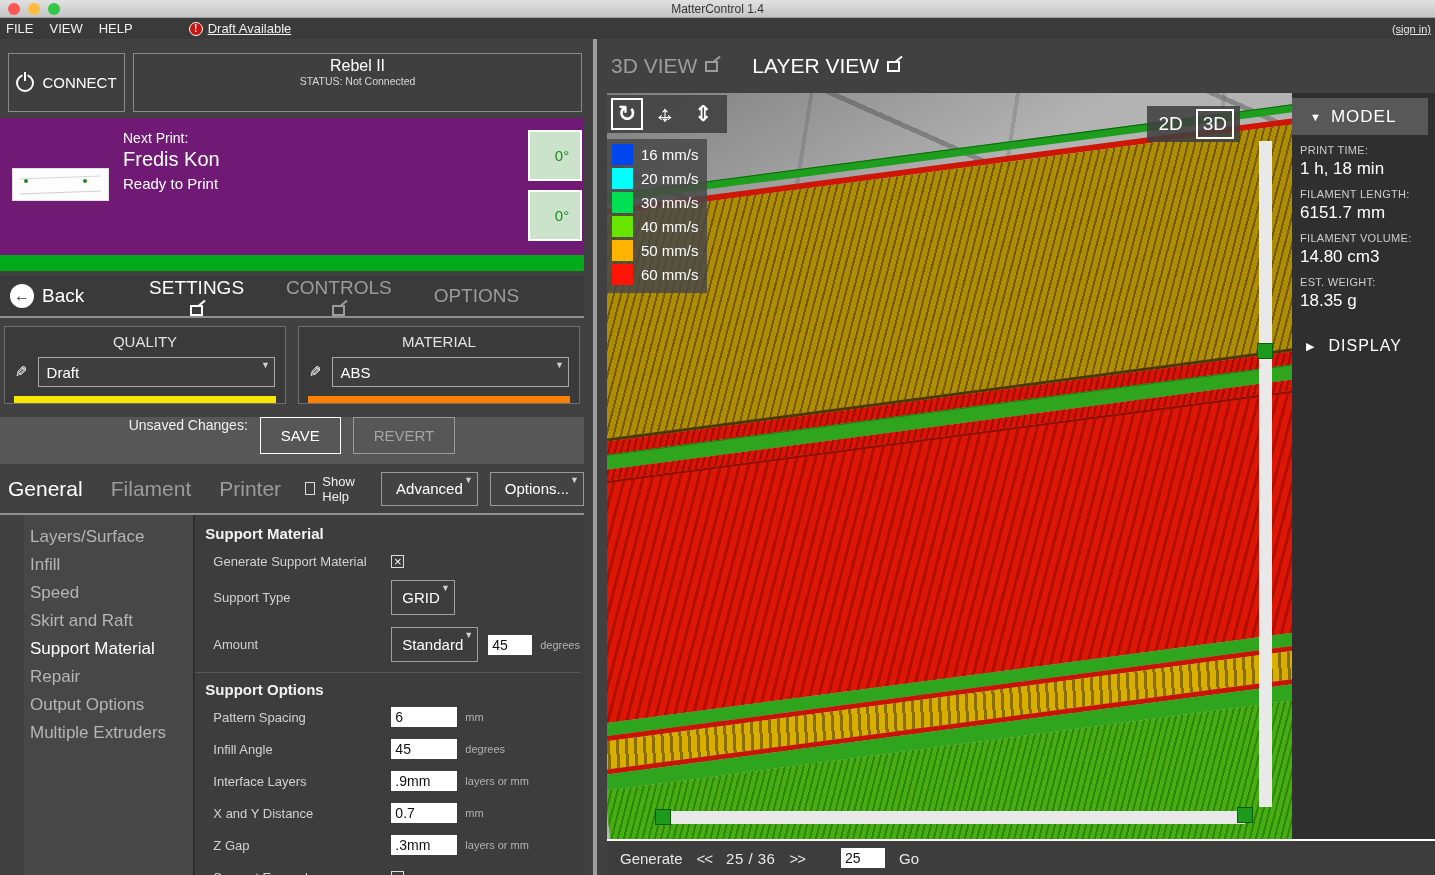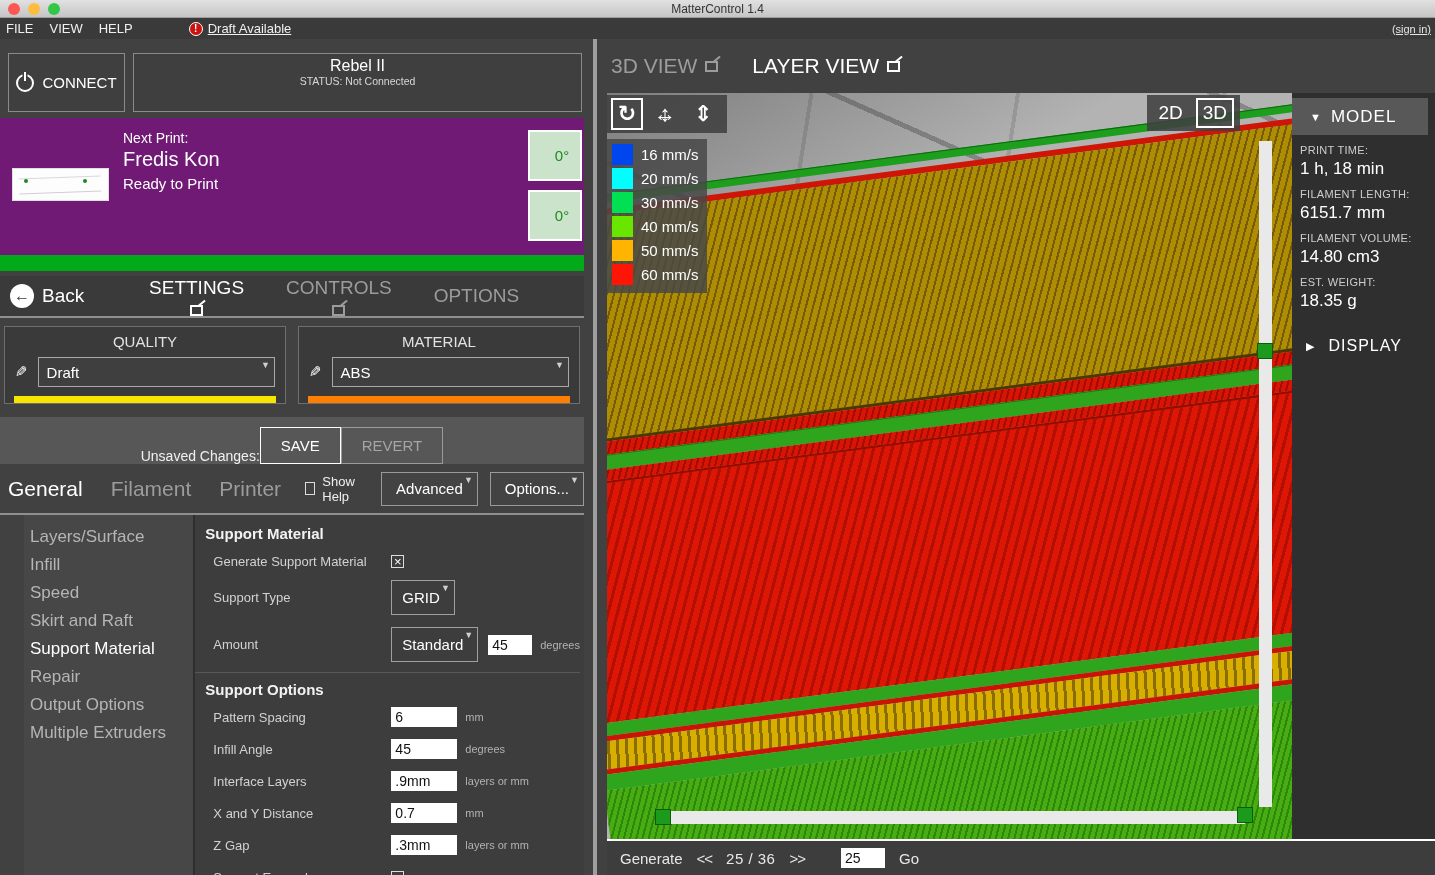--- a/index.html
+++ b/index.html
@@ -66,21 +66,21 @@
   .presets { display:flex; gap:12px; padding:8px 4px 0 4px; margin-bottom:13px; }
   .preset-box { flex:1; border:1px solid #6e6e6e; background:#3a3a3a; padding:6px 10px 0 10px; position:relative; }
   .preset-title { text-align:center; font-size:15px; color:#e2e2e2; margin-bottom:7px; }
   .preset-line { display:flex; align-items:center; gap:10px; margin-bottom:9px; }
   .pencil-icon { color:#fff; font-size:15px; transform:scaleX(-1); }
   .preset-select { flex:1; border:1px solid #a8a8a8; background:#3f3f3f; color:#fff; font-size:15px; height:30px; display:flex; align-items:center; padding-left:8px; position:relative; }
   .dd-arrow { position:absolute; right:4px; top:2px; font-size:9px; color:#cfcfcf; }
   .preset-underline { height:7px; margin:0 -1px; }
 
   
-  .save-row { height:47px; background:#575757; display:flex; align-items:flex-end; justify-content:center; }
+  .save-row { height:47px; background:#575757; display:flex; align-items:flex-start; justify-content:center; gap:12px; }
   .save-label { font-size:14px; color:#f0f0f0; }
   .btn { border:1px solid #fff; background:transparent; color:#fff; font-size:15px; padding:9px 20px; }
   .btn.disabled { border-color:#9a9a9a; color:#a5a5a5; }
 
   
   .tab-row { height:51px; border-bottom:2px solid #8f8f8f; display:flex; align-items:center; }
   .big-tab { font-size:21px; color:#9c9c9c; margin-left:28px; }
   .big-tab.first { margin-left:8px; }
   .big-tab.active { color:#fff; }
   .help-wrap { display:flex; align-items:center; gap:7px; margin-left:24px; }
@@ -136,21 +136,21 @@
   .b-gline2 { height:6px; background:#1d9e1d; }
 
   
   .toolstrip { position:absolute; left:0; top:2px; width:120px; height:38px; background:rgba(64,64,64,.88); display:flex; align-items:center; gap:6px; padding-left:4px; }
   .tool { width:32px; height:32px; display:flex; align-items:center; justify-content:center; color:#fff; font-size:22px; font-weight:bold; position:relative; }
   .tool.selected { border:2px solid #fff; }
   .move-glyph { position:relative; width:22px; height:22px; }
   .move-glyph::before { content:"↔"; position:absolute; left:0; top:-2px; width:22px; text-align:center; }
   .move-glyph::after { content:"↕"; position:absolute; left:0; top:-2px; width:22px; text-align:center; }
 
-  .toggle-strip { position:absolute; right:52px; top:2px; height:36px; background:rgba(64,64,64,.88); display:flex; align-items:center; gap:8px; padding:0 6px; }
+  .toggle-strip { position:absolute; right:52px; top:13px; height:36px; background:rgba(64,64,64,.88); display:flex; align-items:center; gap:8px; padding:0 6px; }
   .toggle { color:#fff; font-size:19px; padding:2px 5px; }
   .toggle.selected { border:2px solid #fff; }
 
   .legend { position:absolute; left:0; top:46px; background:rgba(72,72,72,.85); padding:5px 8px 5px 5px; }
   .legend-row { display:flex; align-items:center; gap:8px; margin-bottom:3px; }
   .legend-swatch { width:21px; height:21px; }
   .legend-label { font-size:15px; color:#fff; white-space:nowrap; }
 
   .sel-vbar { position:absolute; left:652px; top:48px; width:13px; height:666px; background:#e9e9e9; }
   .sel-hbar { position:absolute; left:55px; top:718px; width:583px; height:13px; background:#e9e9e9; }

